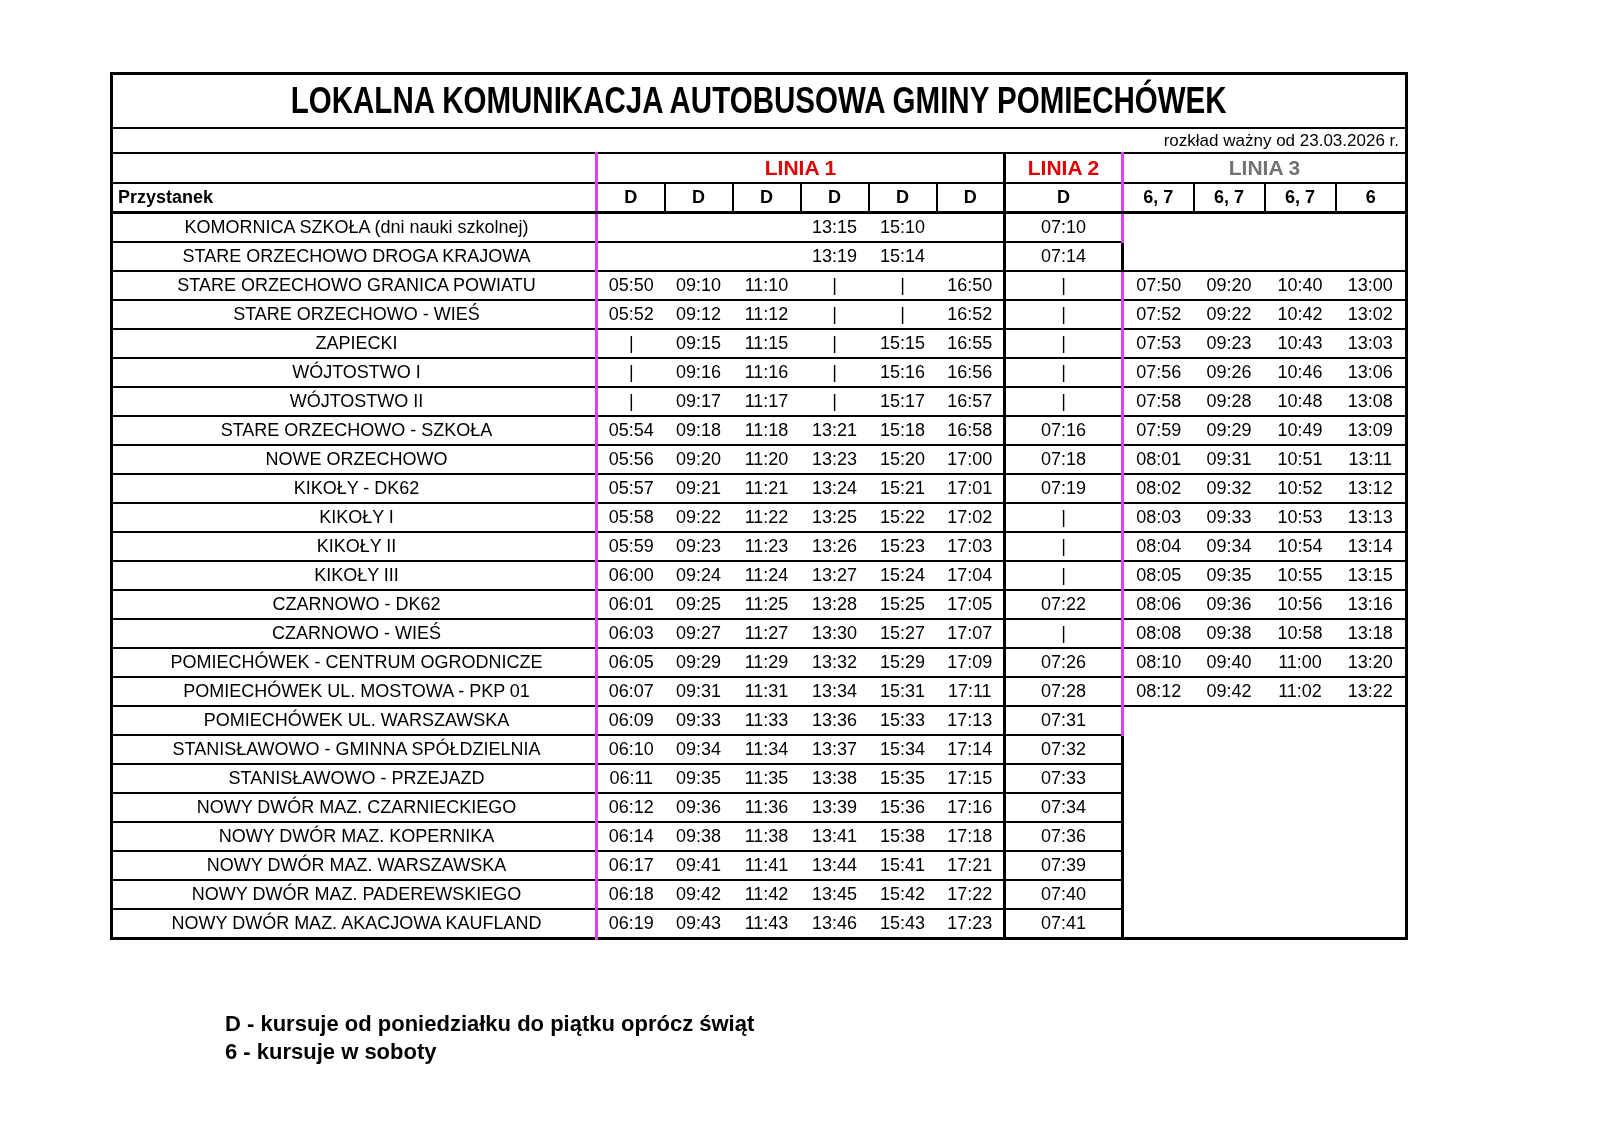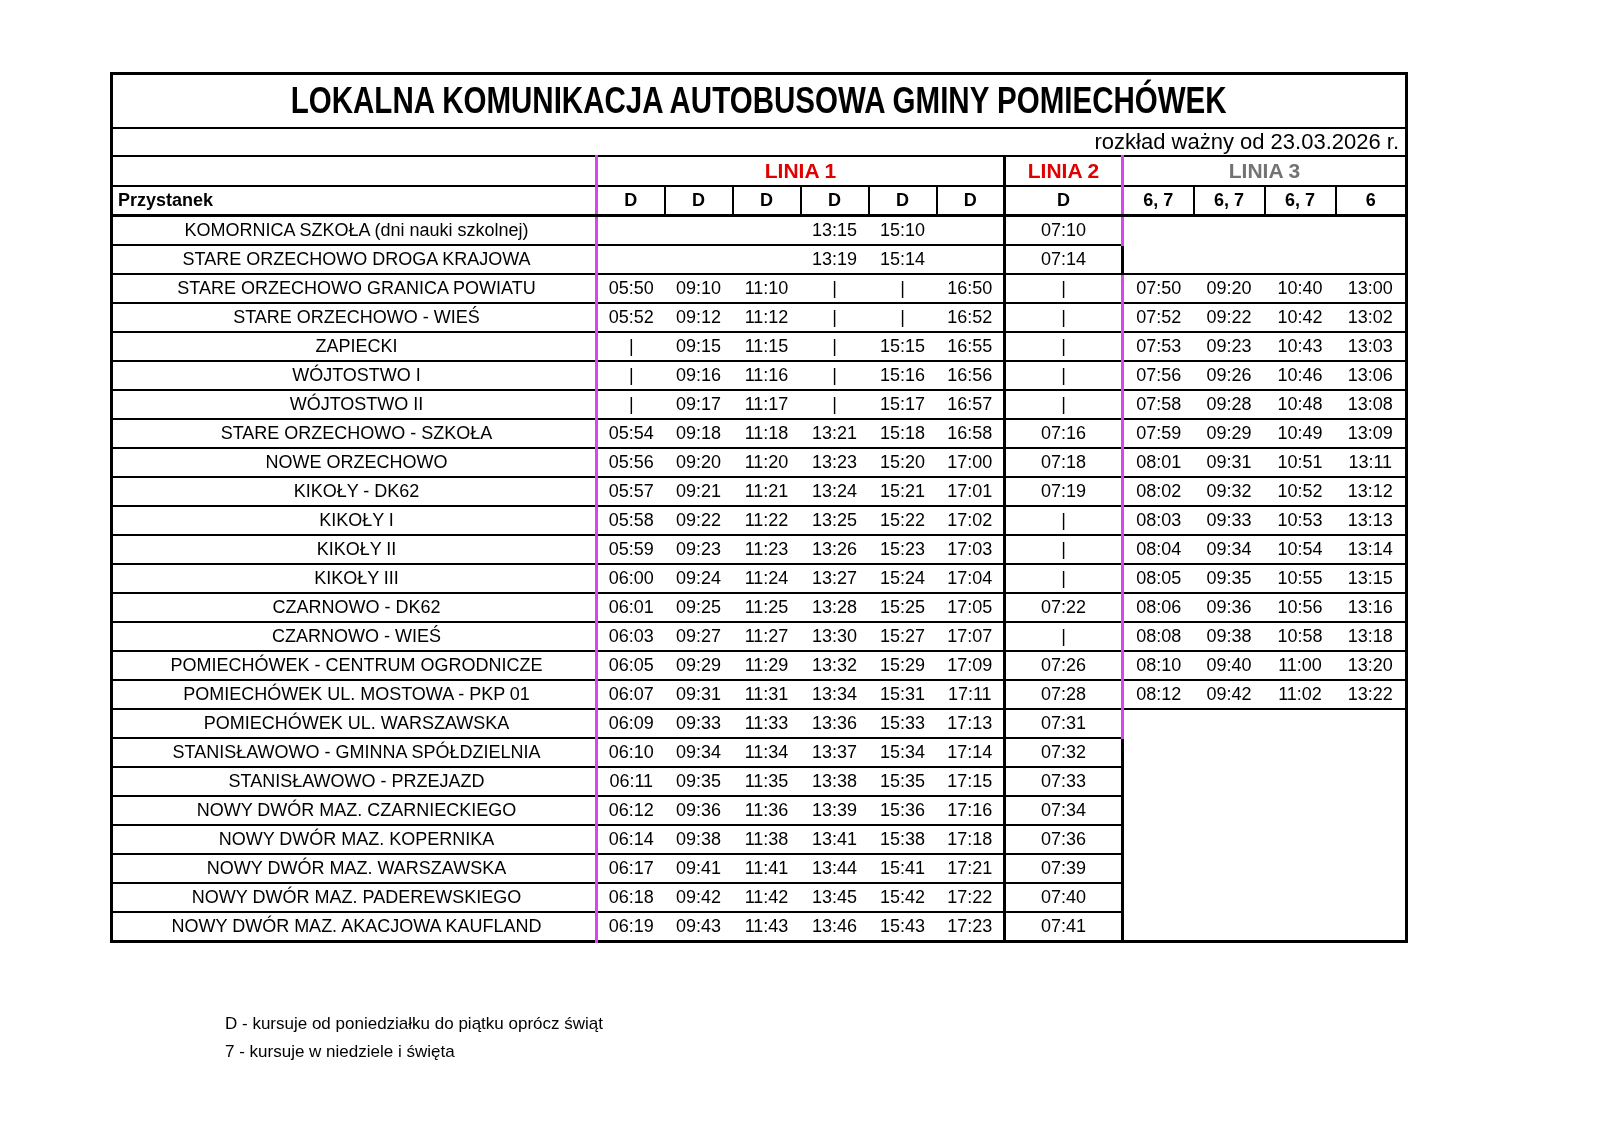--- a/index.html
+++ b/index.html
@@ -3,33 +3,33 @@
 <meta charset="utf-8">
 <style>
   html,body{margin:0;padding:0;background:#fff;}
   body{width:1600px;height:1131px;position:relative;font-family:"Liberation Sans",sans-serif;color:#000;}
   .sheet{position:absolute;left:110px;top:72px;}
   table{border-collapse:collapse;table-layout:fixed;width:1295px;border:3px solid #000;background:#fff;}
   th,td{border:2px solid #000;padding:0;white-space:nowrap;overflow:hidden;font-weight:normal;}
   
   .title-cell{height:52px;text-align:center;vertical-align:middle;}
   .title-inner{display:inline-block;font-weight:bold;font-size:36px;letter-spacing:0px;transform:scaleX(.82);transform-origin:center;}
-  .validity-cell{height:23px;text-align:right;font-size:22px;padding-right:6px;vertical-align:middle;}
+  .validity-cell{height:23px;text-align:right;font-size:17px;padding-right:6px;vertical-align:middle;}
   .linia-label{height:28px;text-align:center;font-weight:bold;font-size:21px;color:#e10000;vertical-align:middle;}
   .stop-hd{height:27px;text-align:left;font-weight:bold;font-size:18px;padding-left:5px;vertical-align:middle;border-bottom-width:3px;margin-left:21px;}
   .col-hd{height:27px;text-align:center;font-weight:bold;font-size:18px;vertical-align:middle;border-bottom-width:3px;}
   
   .stop{height:27px;text-align:center;font-size:18px;padding-left:5px;vertical-align:middle;}
   .time{height:27px;text-align:center;font-size:18px;vertical-align:middle;}
   .nv{border-left:none;border-right:none;}
   .br3{border-right:3px solid #d946ef;}
   .bl3{border-left:3px solid #000;}
   .merged{border-left:3px solid #000;}
   .legend{position:absolute;left:115px;top:938px;}
-  .legend div{font-weight:normal;font-size:17px;line-height:28px;}
+  .legend div{font-weight:bold;font-size:22px;line-height:28px;}
 </style>
 </head>
 <body>
 
 <div class="sheet">
   <table>
     <colgroup>
       <col style="width:485px">
       <col style="width:68px">
         <col style="width:68px">
@@ -382,15 +382,15 @@
           <td class="time nv">13:46</td>
           <td class="time nv">15:43</td>
           <td class="time nv">17:23</td>
           <td class="time bl3 br3">07:41</td>
         </tr>
       </tbody>
   </table>
 
   <div class="legend">
     <div>D - kursuje od poniedziałku do piątku oprócz świąt</div>
-    <div>7 - kursuje w niedziele i święta</div>
+    <div>6 - kursuje w soboty</div>
   </div>
 </div>
 
 </body></html>

